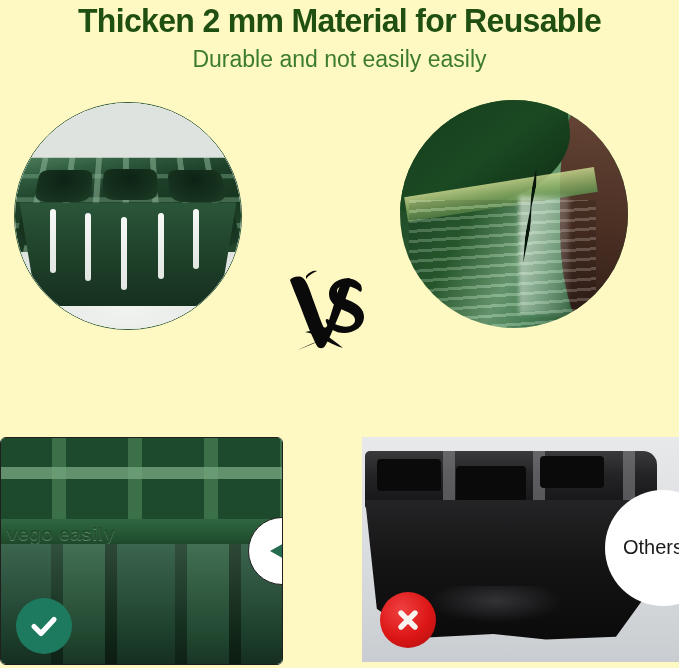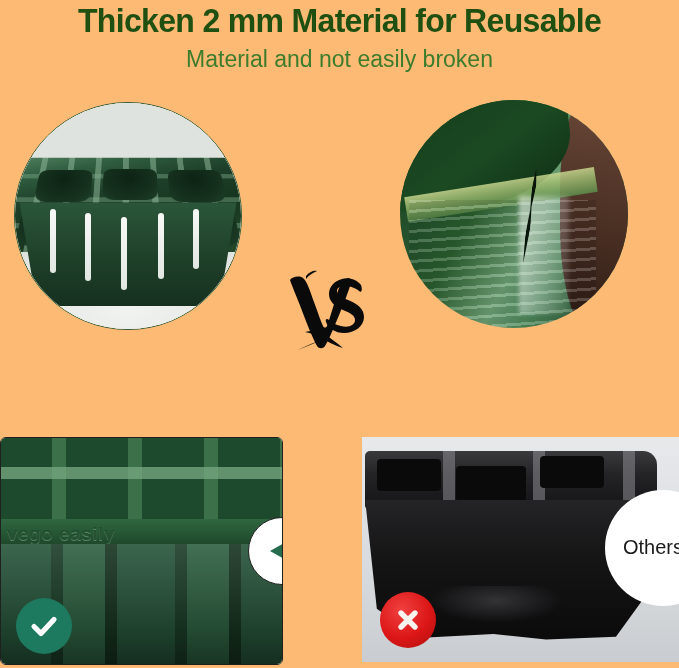--- a/index.html
+++ b/index.html
@@ -2,21 +2,21 @@
 <html><head>
 <meta charset="utf-8">
 <style>
   * { box-sizing: border-box; margin: 0; padding: 0; }
   html, body {
     width: 679px; height: 668px;
     background: #ffffff;
     font-family: "Liberation Sans", sans-serif;
     overflow: hidden;
   }
-  .page { position: relative; width: 679px; height: 668px; background: #fdba74; }
+  .page { position: relative; width: 679px; height: 668px; background: #fef9c3; }
 
   
   .title {
     position: absolute; left: 0; top: 2px; width: 679px;
     text-align: center;
     font-size: 33px; font-weight: bold;
     letter-spacing: -0.7px;
     color: #1f5012;
     transform: scaleX(0.97);
     white-space: nowrap;
@@ -275,21 +275,21 @@
     font-size: 20px; color: #1b1b1d; font-weight: normal;
     white-space: nowrap;
   }
 </style>
 </head>
 <body>
 
 <div class="page">
 
   <div class="title">Thicken 2 mm Material for Reusable</div>
-  <div class="subtitle">Material and not easily broken</div>
+  <div class="subtitle">Durable and not easily easily</div>
 
   <div class="top-row">
 
     <div class="circle-wrap circle-left">
       <div class="photo-circle">
         <div class="tray-photo">
           <div class="tray-body">
             <div class="tray-cells"></div>
             <div class="tray-hole" style="left:10%;top:16%;width:24%;height:36%;"></div>
             <div class="tray-hole" style="left:39%;top:14%;width:24%;height:36%;"></div>

